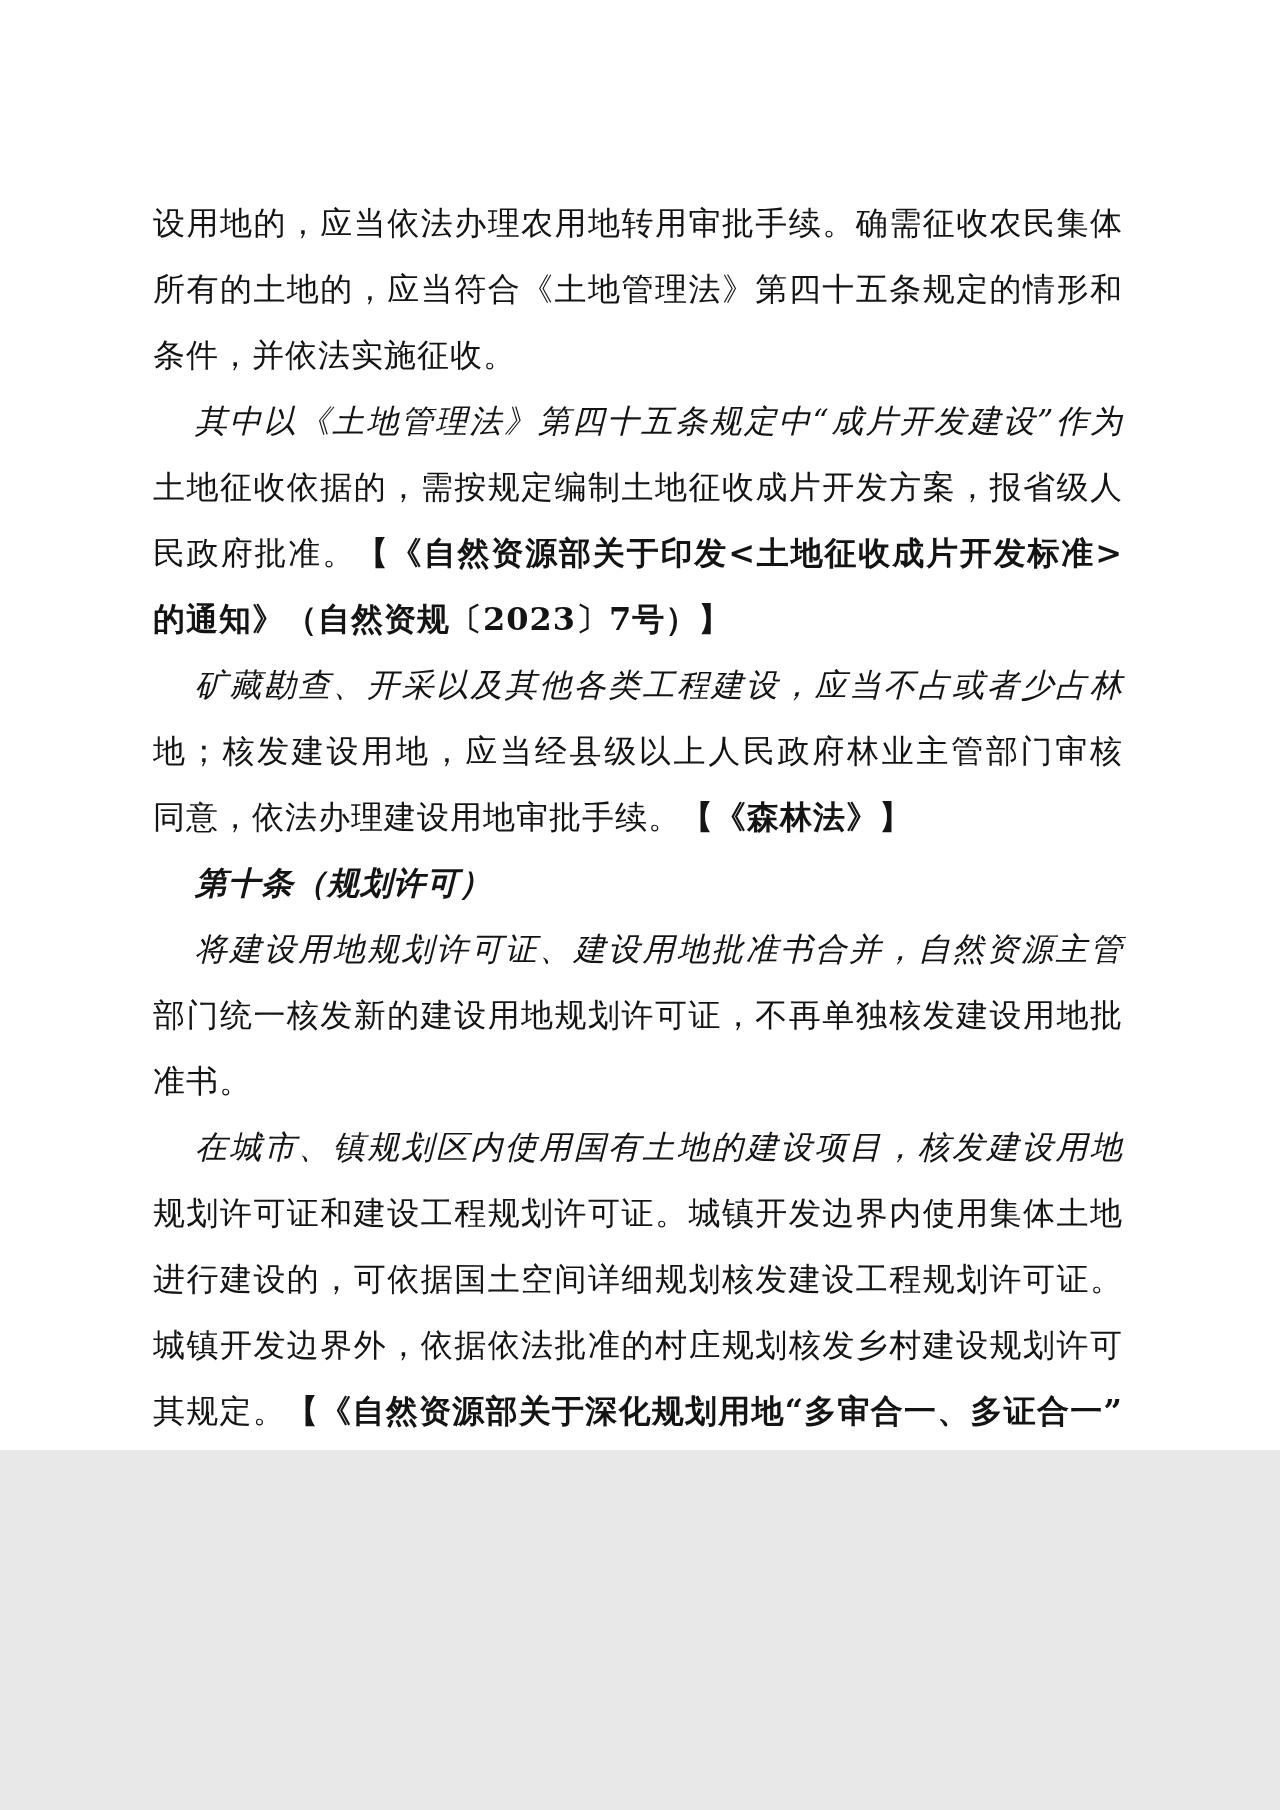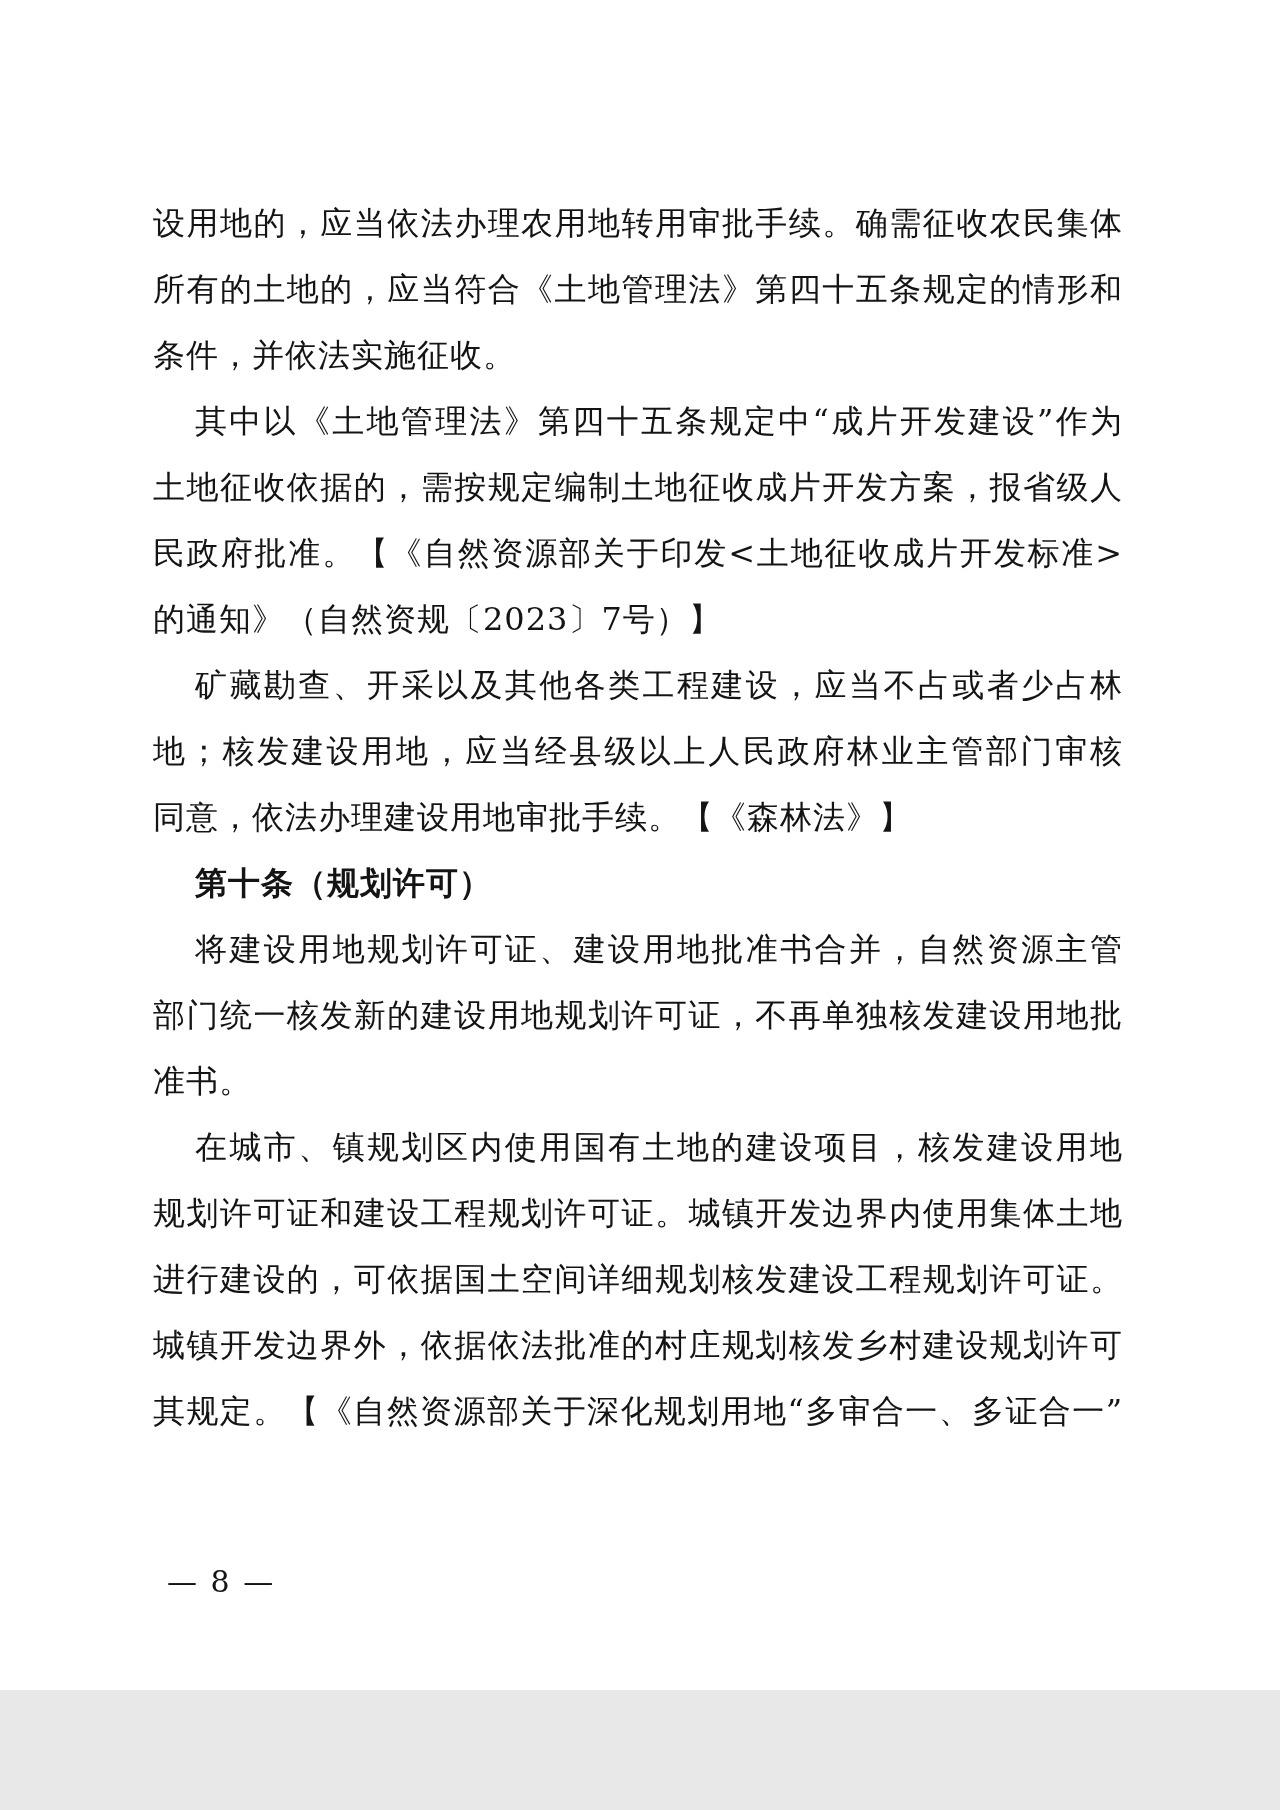--- a/index.html
+++ b/index.html
@@ -1,19 +1,19 @@
 <!DOCTYPE html>
 <html><head>
 <meta charset="utf-8">
 <style>
   html, body { margin: 0; padding: 0; background: #e8e8e8; }
   .page {
     position: relative;
     width: 1280px;
-    height: 1690px;
+    height: 1450px;
     background: #ffffff;
     font-family: "DejaVu Serif", "Liberation Serif", serif;
     color: #141414;
     overflow: hidden;
     margin: 0 auto;
   }
   .textblock {
     position: absolute;
     left: 153px;
     top: 190px;
@@ -24,22 +24,22 @@
     line-height: 66px;
     font-size: 32px;
     letter-spacing: 1px;
     white-space: normal;
   }
   .justify {
     text-align: justify;
     text-align-last: justify;
     -moz-text-align-last: justify;
   }
-  .indent { text-indent: 42px; }
-  .cite { font-weight: 400; }
+  .indent { text-indent: 42px; font-style: italic; }
+  .cite { font-weight: 700; }
   .heading { font-weight: 700; }
   .footer {
     position: absolute;
     left: 167px;
     top: 1562px;
     font-size: 30px;
     line-height: 40px;
     letter-spacing: 2px;
   }
 </style>

